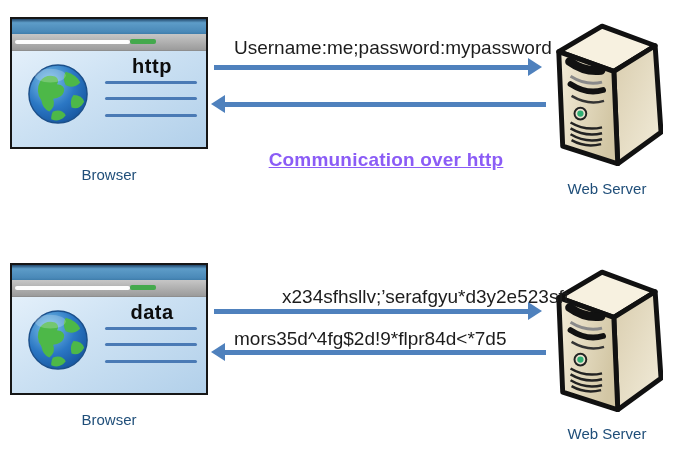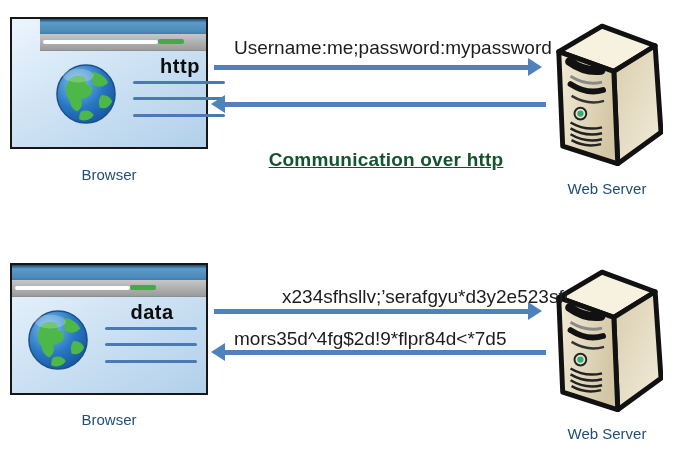--- a/index.html
+++ b/index.html
@@ -23,39 +23,39 @@
     position:absolute; left:90px; top:4px; width:100px; text-align:center;
     font-size:20px; font-weight:600; color:#0d0d0d; letter-spacing:.5px;
   }
   .cline { position:absolute; left:93px; width:92px; height:3px; background:#4a7ab5; border-radius:2px; }
   .l1 { top:30px; } .l2 { top:46px; } .l3 { top:63px; }
   
   .entity-label { position:absolute; font-size:15px; color:#1f4e79; text-align:center; }
   .msg { position:absolute; font-size:19px; color:#1c1c1c; white-space:nowrap; }
   .caption {
     position:absolute; width:300px; text-align:center; font-size:19px;
-    font-weight:700; color:#14532d; text-decoration:underline; letter-spacing:.2px;
+    font-weight:700; color:#8b5cf6; text-decoration:underline; letter-spacing:.2px;
   }
   
   .arrow { position:absolute; height:18px; }
   .arrow .shaft { position:absolute; top:7px; height:5px; background:#4f81bd; }
   .arrow.right .shaft { left:0; right:13px; }
   .arrow.left  .shaft { left:13px; right:0; }
   .arrow .head { position:absolute; top:0; width:0; height:0;
                  border-top:9px solid transparent; border-bottom:9px solid transparent; }
   .arrow.right .head { right:0; border-left:14px solid #4f81bd; }
   .arrow.left  .head { left:0;  border-right:14px solid #4f81bd; }
   .server { position:absolute; width:118px; height:150px; }
 </style>
 </head>
 <body>
 
 <div id="canvas">
 
-  <div class="browser" style="top:17px;padding-left:28px;">
+  <div class="browser" style="top:17px;">
     <div class="titlebar"></div>
     <div class="toolbar">
       <div class="addressbar"></div>
       <div class="progress"></div>
     </div>
     <div class="bwindow-body">
       <svg class="globe" width="62" height="62" viewBox="0 0 64 64">
         <defs>
           <radialGradient id="oceanA" cx="35%" cy="30%" r="80%">
             <stop offset="0%" stop-color="#7ec4e8"></stop>

